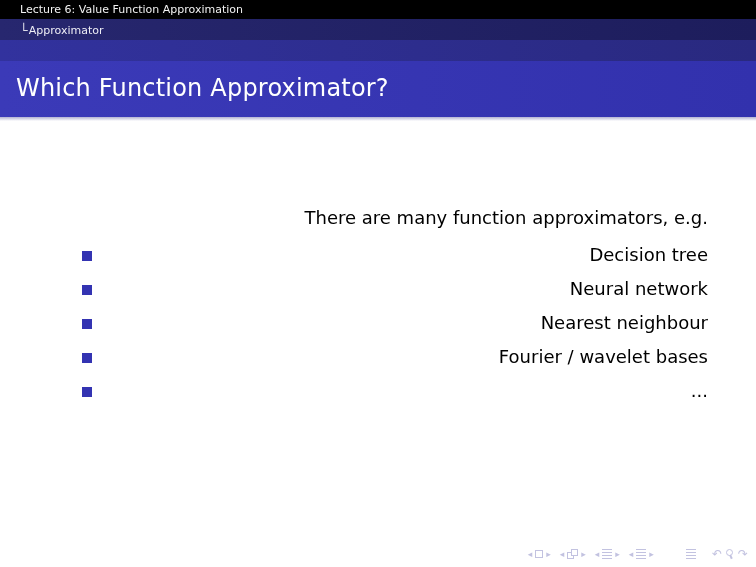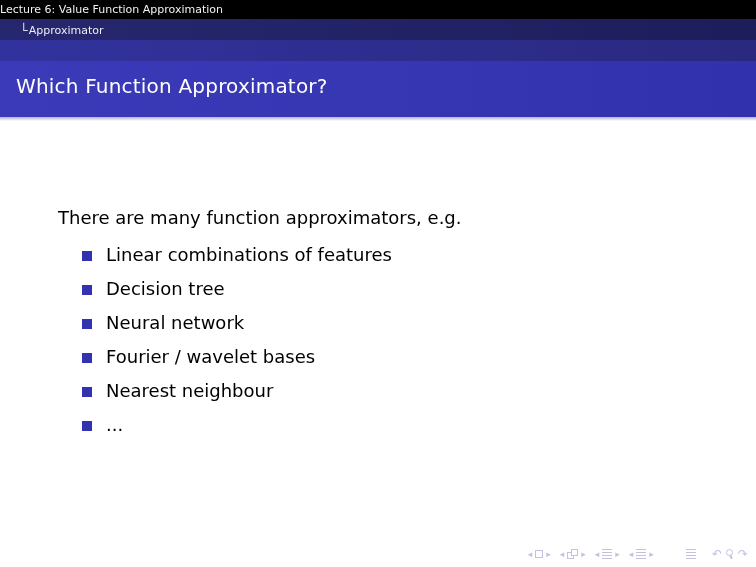--- a/index.html
+++ b/index.html
@@ -9,50 +9,51 @@
     background:#ffffff;
     font-family:"DejaVu Sans", sans-serif;
     overflow:hidden;
     margin:0 auto;
   }
 
   
   .bar-lecture {
     height:19px; background:#000000;
     color:#f2f2f2; font-size:11px; line-height:19px;
-    box-sizing:border-box;
+    padding-left:20px; box-sizing:border-box;
   }
   .bar-section {
     height:21px;
     background:linear-gradient(to right,#27276f,#1d1d5c);
     color:#ededf5; font-size:11px;
     display:flex; align-items:flex-end;
     padding:0 0 3px 20px; box-sizing:border-box;
   }
   .tree-glyph { font-size:13px; line-height:12px; margin-right:1px; color:#dcdce8; }
   .bar-strip {
     height:21px;
     background:linear-gradient(to right,#32329e,#29297f);
   }
   .frametitle {
     height:56px;
     background:linear-gradient(to right,#3b3ab8,#3231ad);
-    color:#ffffff; font-size:20px;
+    color:#ffffff; font-size:24px;
     padding:13px 17px 0 16px; box-sizing:border-box;
     letter-spacing:0.2px;
   }
   .frametitle-shadow {
     height:4px;
     background:linear-gradient(#b2b2d2,#ffffff);
   }
 
   
   .content {
     position:absolute; left:58px; top:206px; width:650px;
     color:#000000;
+    text-align:right;
   }
   .intro { font-size:18px; line-height:24px; margin:0 0 13px 0; }
   ul.bullets { list-style:none; margin:0; padding:0; }
   ul.bullets li {
     position:relative; padding-left:48px;
     font-size:18px; line-height:24px;
     margin-bottom:10px;
   }
   .bullet-sq {
     position:absolute; left:24px; top:8px;
@@ -116,37 +117,33 @@
   <div class="frametitle">
     <span>Which Function Approximator?</span>
   </div>
   <div class="frametitle-shadow"></div>
 
   <div class="content">
     <p class="intro">There are many function approximators, e.g.</p>
     <ul class="bullets">
       <li>
         <span class="bullet-sq"></span>
-        <span>Linear combinations of features</span>
-      </li>
-      <li>
-        <span class="bullet-sq"></span>
         <span>Decision tree</span>
       </li>
       <li>
         <span class="bullet-sq"></span>
         <span>Neural network</span>
       </li>
       <li>
         <span class="bullet-sq"></span>
-        <span>Fourier / wavelet bases</span>
+        <span>Nearest neighbour</span>
       </li>
       <li>
         <span class="bullet-sq"></span>
-        <span>Nearest neighbour</span>
+        <span>Fourier / wavelet bases</span>
       </li>
       <li>
         <span class="bullet-sq"></span>
         <span>...</span>
       </li>
     </ul>
   </div>
 
   <div class="navbar">
 

